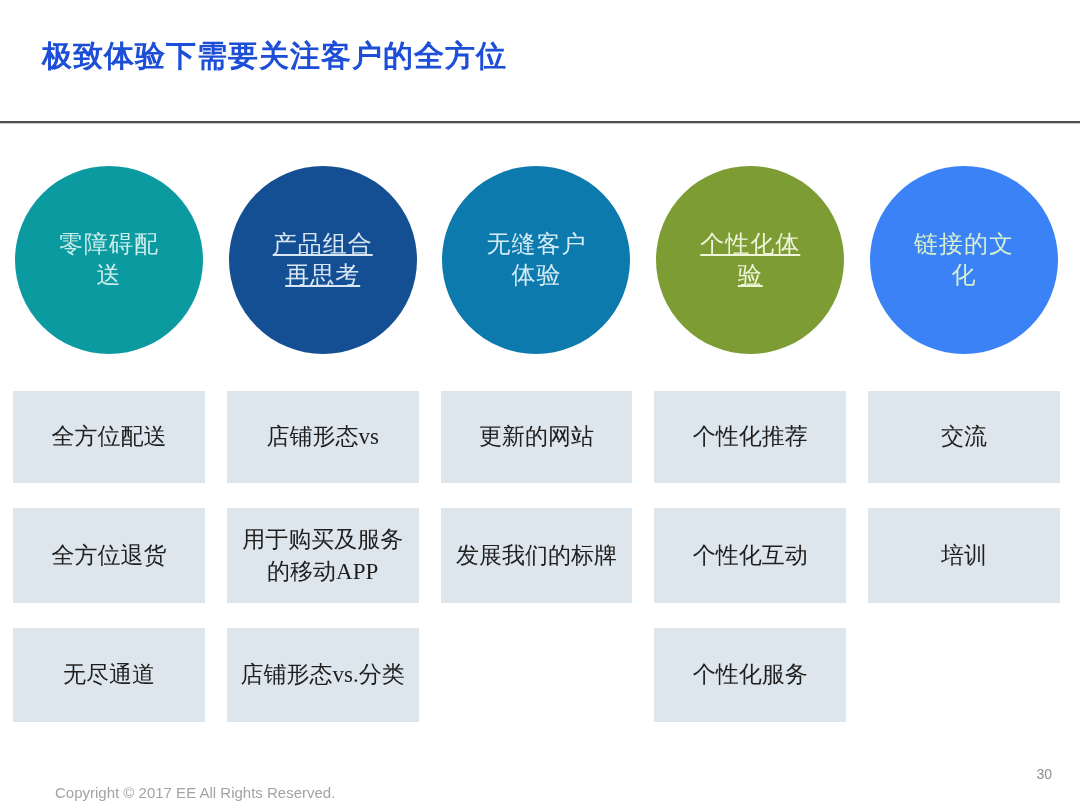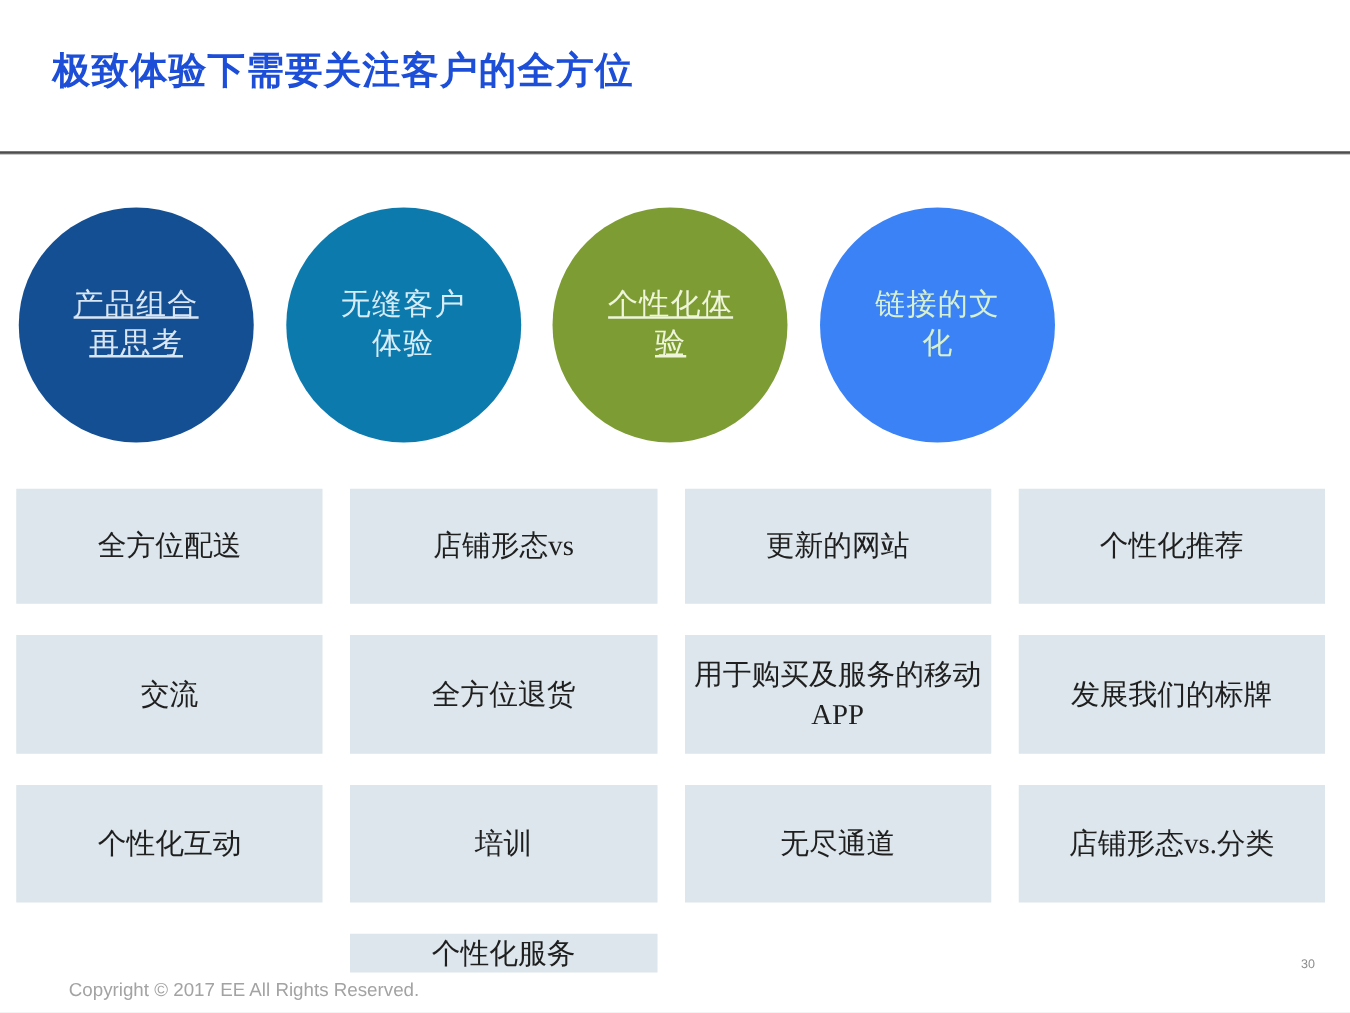--- a/index.html
+++ b/index.html
@@ -56,21 +56,21 @@
     font-size: 24px;
     line-height: 1.3;
     letter-spacing: 1px;
   }
   .boxes {
     position: absolute;
     left: 13px;
     top: 391px;
     width: 1047px;
     display: grid;
-    grid-template-columns: repeat(4, 1fr);
+    grid-template-columns: repeat(5, 1fr);
     grid-template-rows: 92px 95px 94px;
     column-gap: 22px;
     row-gap: 25px;
   }
   .box {
     background: #dce6ec;
     display: flex;
     align-items: center;
     justify-content: center;
     text-align: center;
@@ -84,34 +84,37 @@
     left: 55px;
     top: 784px;
     font-size: 15px;
     color: #a3a3a3;
     font-family: "Liberation Sans", "DejaVu Sans", sans-serif;
   }
   .page-number {
     position: absolute;
     right: 28px;
     top: 766px;
-    font-size: 10px;
+    font-size: 14px;
     color: #8e8e8e;
     font-family: "Liberation Sans", "DejaVu Sans", sans-serif;
   }
 </style>
 </head>
 <body>
 
 <div class="slide">
 
   <h1 class="title">极致体验下需要关注客户的全方位</h1>
   <div class="divider"></div>
 
   <div class="circles">
+    <div class="circle" style="background-color: rgb(11, 154, 160); color: rgb(205, 238, 236);">
+      <span class="circle-label">零障碍配送</span>
+    </div>
     <div class="circle" style="background-color: rgb(20, 79, 147); color: rgb(217, 230, 244); text-decoration: underline;">
       <span class="circle-label">产品组合再思考</span>
     </div>
     <div class="circle" style="background-color: rgb(13, 122, 174); color: rgb(214, 237, 248);">
       <span class="circle-label">无缝客户体验</span>
     </div>
     <div class="circle" style="background-color: rgb(125, 156, 52); color: rgb(238, 245, 217); text-decoration: underline;">
       <span class="circle-label">个性化体验</span>
     </div>
     <div class="circle" style="background-color: #3b82f6; color: rgb(215, 241, 208);">

